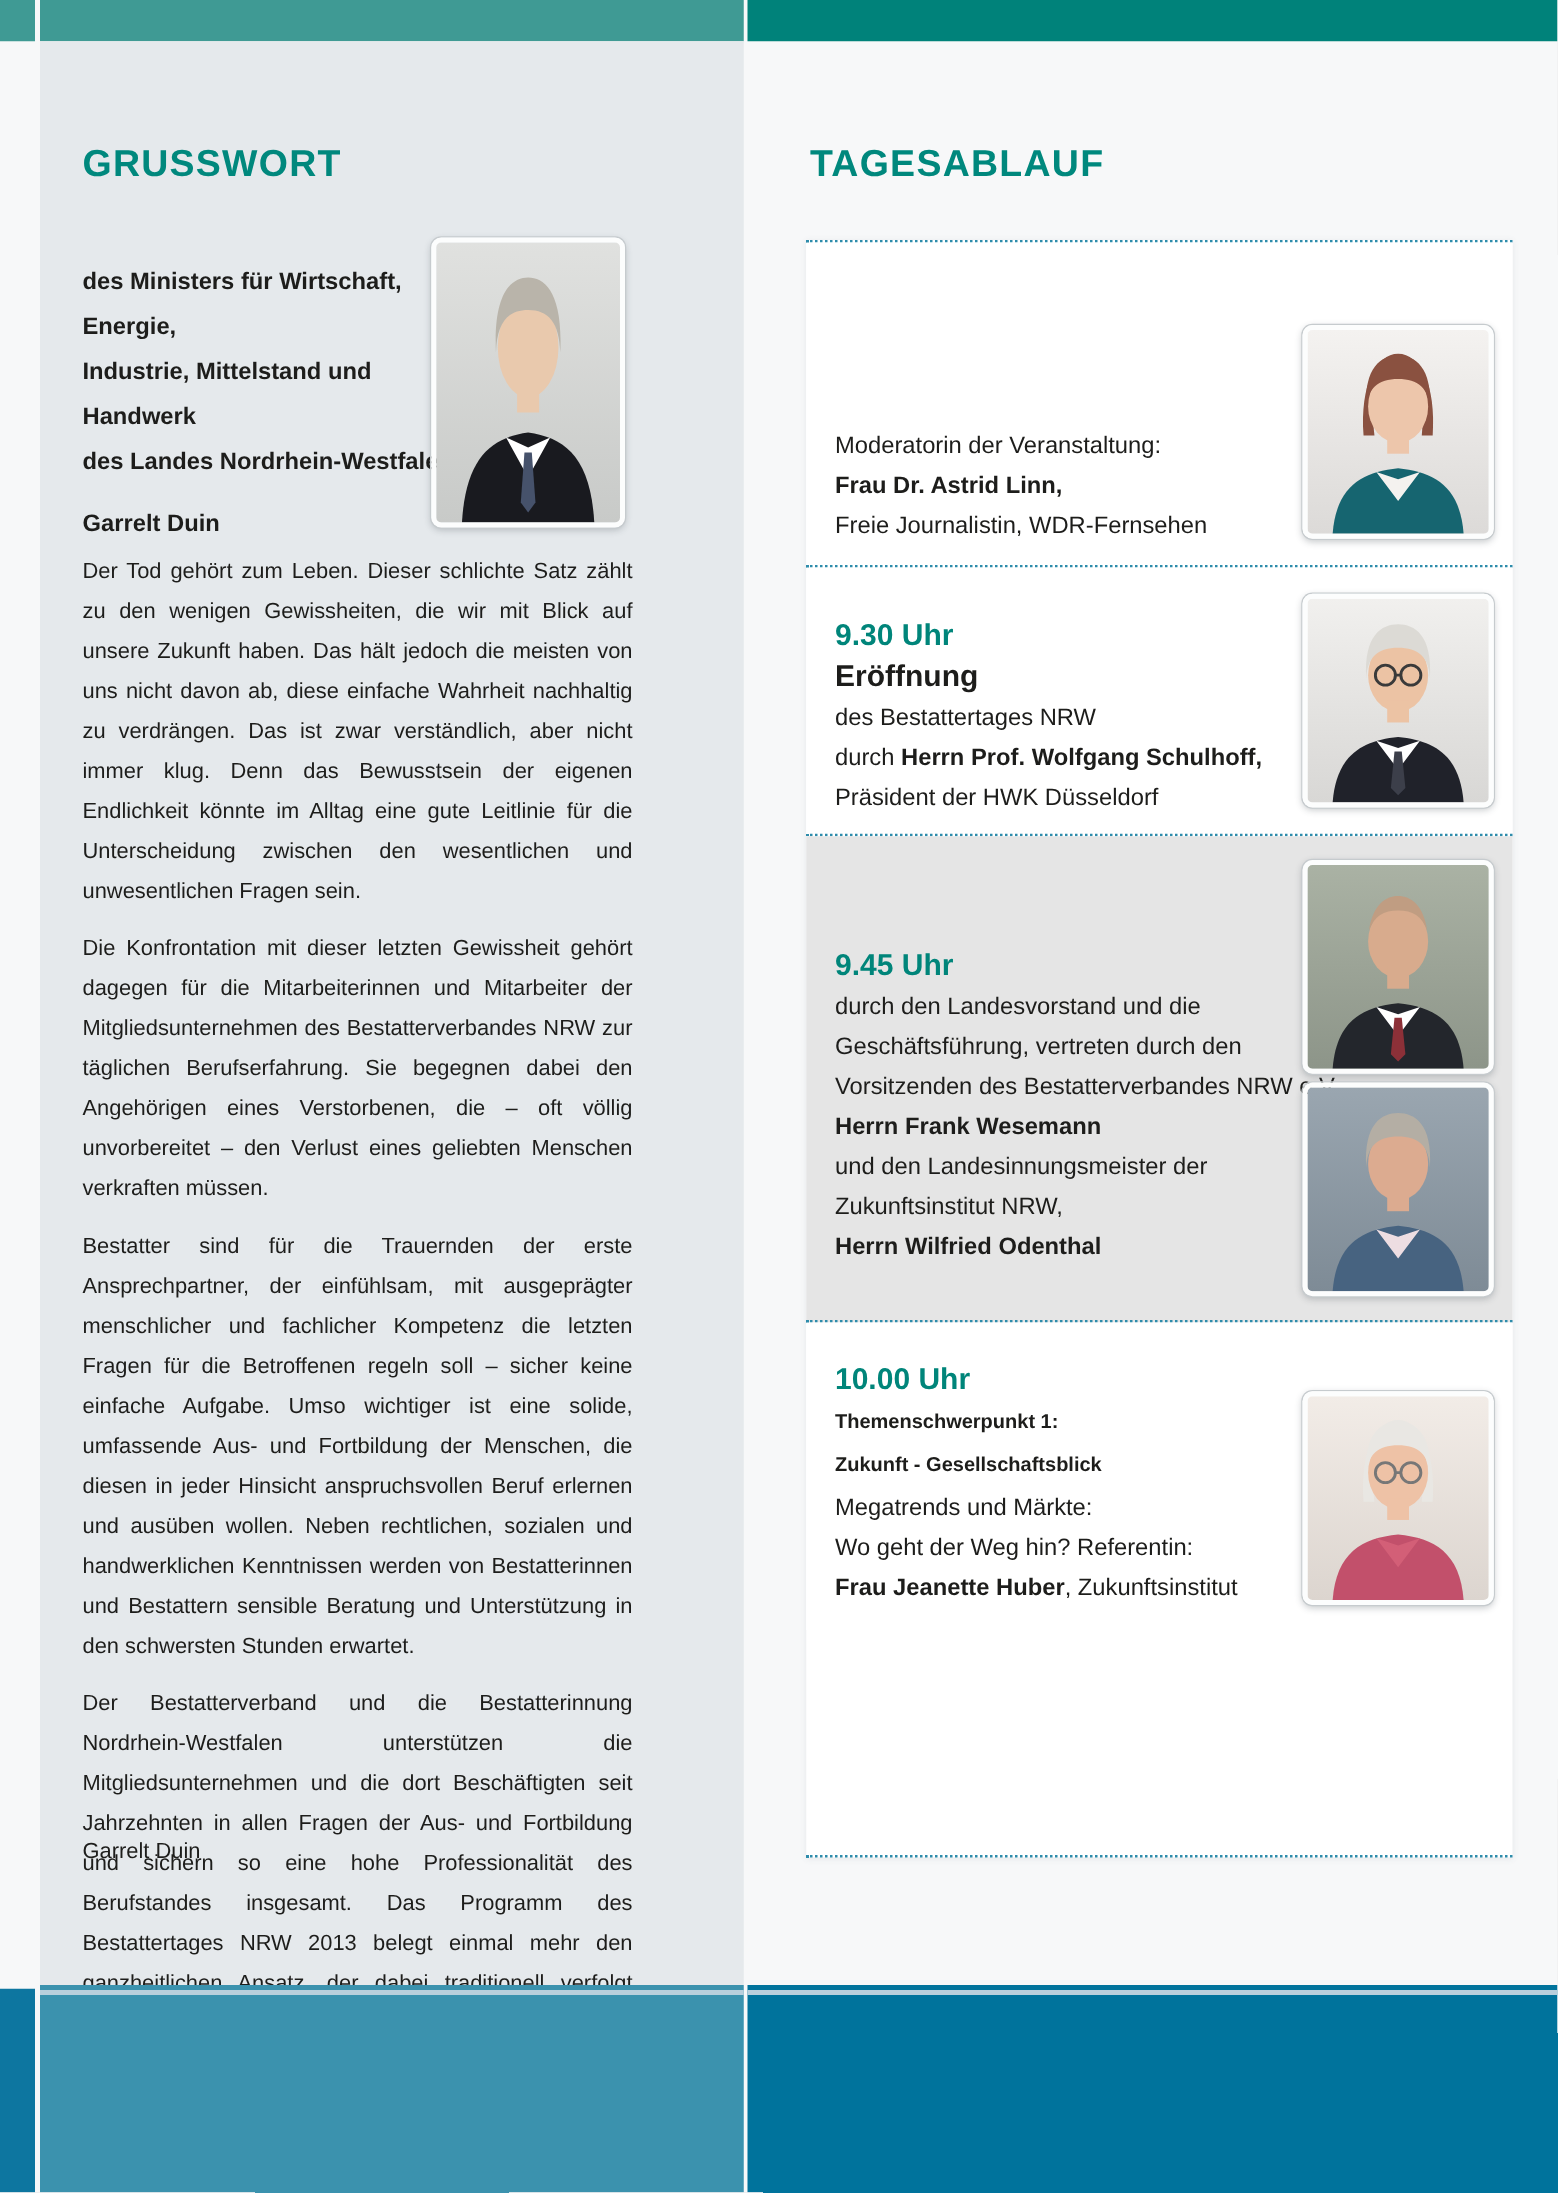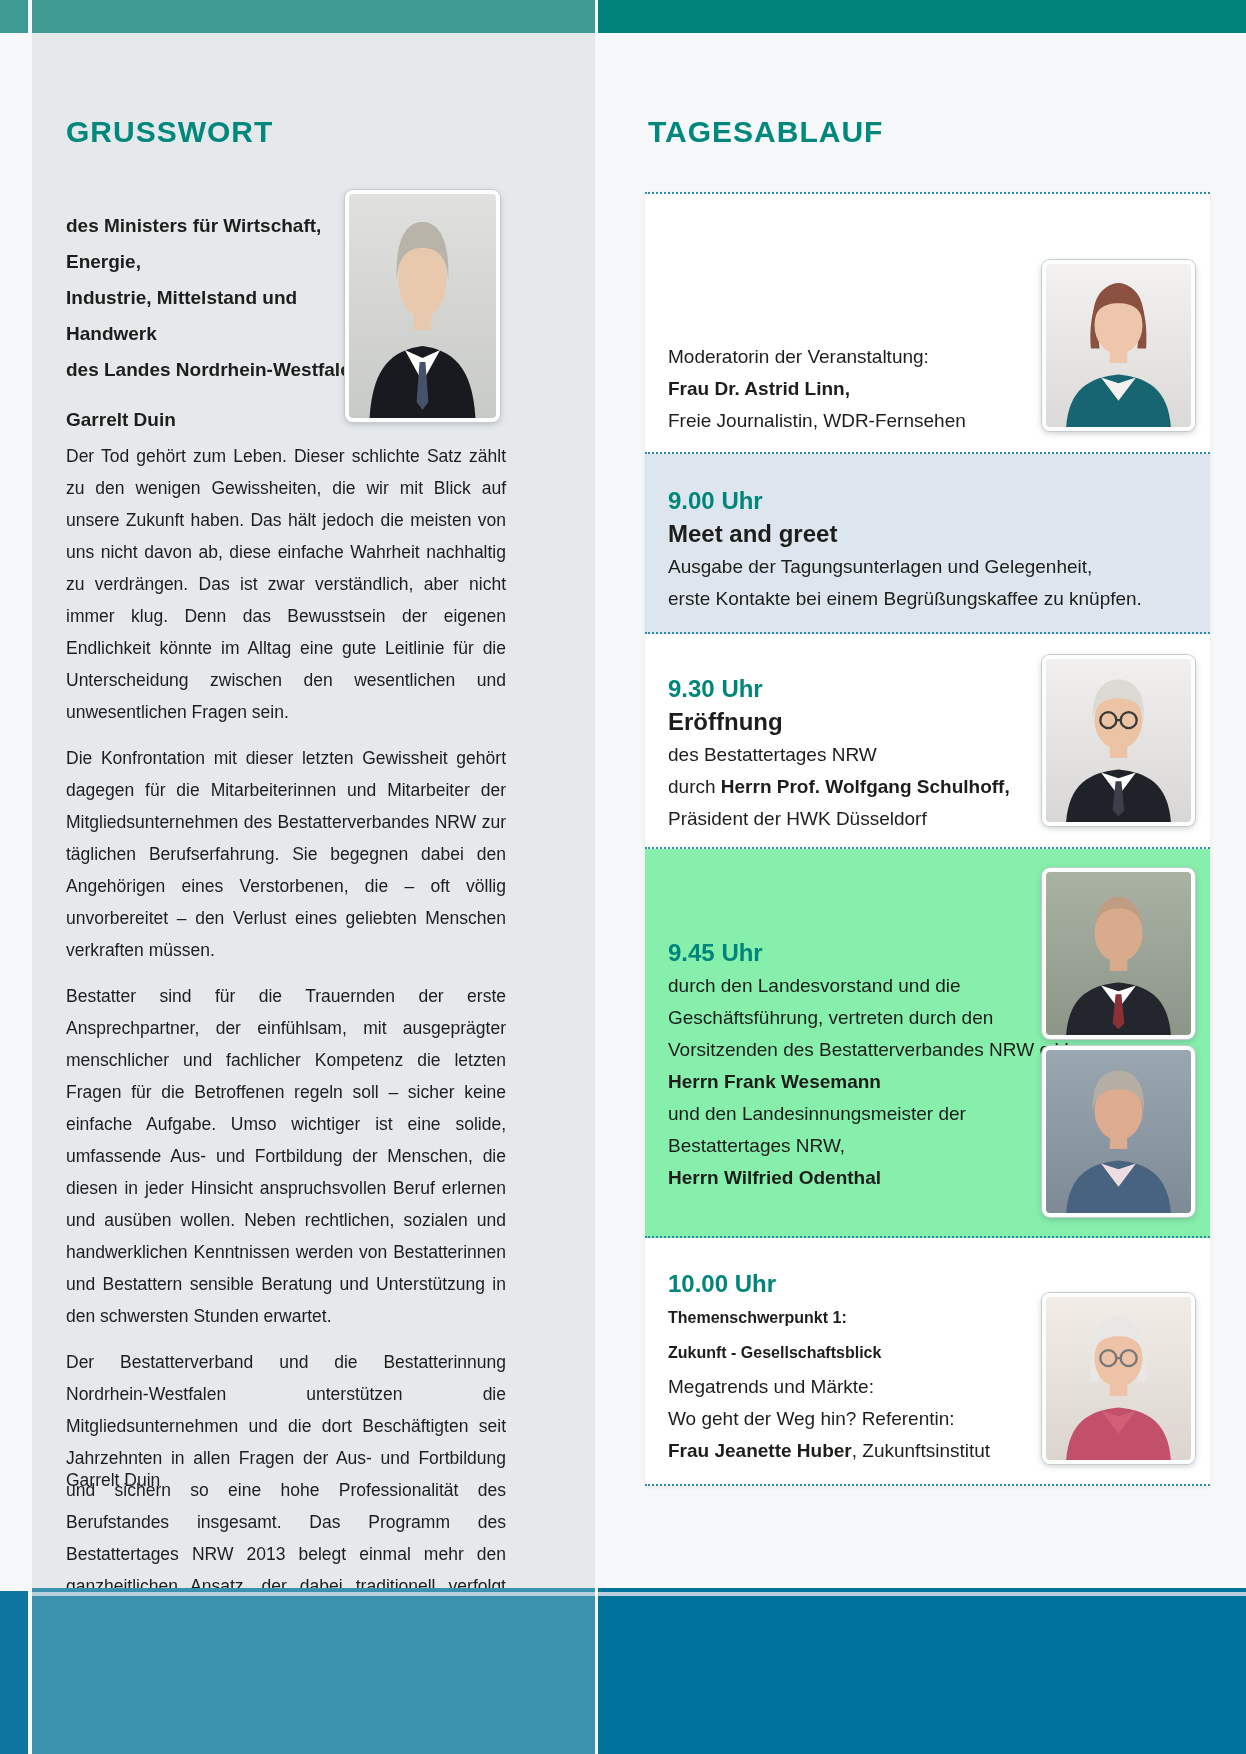--- a/index.html
+++ b/index.html
@@ -30,21 +30,21 @@
   .photo-duin{left:345px;top:190px;width:147px;height:224px;}
   
   .panel{left:645px;top:192px;width:565px;height:1290px;background:#ffffff;
          border-top:2px dotted #2e8cab;border-bottom:2px dotted #2e8cab;
          box-shadow:0 1px 5px rgba(70,90,110,.10);box-sizing:content-box;}
   .section{position:relative;box-sizing:border-box;padding-left:23px;
            border-bottom:2px dotted #2e8cab;}
   .s1{height:260px;padding-top:146px;background:#ffffff;}
   .s2{height:180px;padding-top:30px;background:#dde6ef;}
   .s3{height:215px;padding-top:38px;background:#ffffff;}
-  .s4{height:389px;padding-top:87px;background:#86efac;}
+  .s4{height:389px;padding-top:87px;background:#e5e5e5;}
   .s5{height:246px;padding-top:29px;background:#ffffff;border-bottom:none;}
   .time{font-size:24px;font-weight:bold;color:#00857a;line-height:33px;}
   .stitle{font-size:24px;font-weight:bold;color:#1d1d1b;line-height:33px;}
   .stitle2{font-size:16px;font-weight:bold;color:#1d1d1b;line-height:35px;}
   .slines{font-size:19px;line-height:32px;color:#1d1d1b;margin-top:1px;}
   .sline .b{font-weight:bold;}
   .photo-linn{top:66px;right:15px;}
   .photo-schulhoff{top:21px;right:15px;}
   .photo-wesemann{top:19px;right:15px;}
   .photo-odenthal{top:197px;right:15px;}
@@ -135,28 +135,20 @@
           <path d="M48,84 L52,84 L54,104 L50,108 L46,104 Z" fill="var(--tie,transparent)"></path>
           <g stroke="var(--glasses,transparent)" fill="none" stroke-width="1.6">
             <circle cx="43" cy="42" r="5.5"></circle>
               <circle cx="57" cy="42" r="5.5"></circle>
               <path d="M48.5,42 L51.5,42"></path>
           </g>
         </svg>
       </div>
     </div>
 
-    <div class="section s2">
-      <div class="time">9.00 Uhr</div>
-      <div class="stitle">Meet and greet</div>
-      <div class="slines">
-          <div class="sline"><span>Ausgabe der Tagungsunterlagen und Gelegenheit,</span></div>
-          <div class="sline"><span>erste Kontakte bei einem Begrüßungskaffee zu knüpfen.</span></div>
-        </div>
-    </div>
 
     <div class="section s3">
       <div class="time">9.30 Uhr</div>
       <div class="stitle">Eröffnung</div>
       <div class="slines">
           <div class="sline"><span>des Bestattertages NRW</span></div>
           <div class="sline"><span>durch </span><span class="b">Herrn Prof. Wolfgang Schulhoff,</span></div>
           <div class="sline"><span>Präsident der HWK Düsseldorf</span></div>
         </div>
       <div class="photo photo-schulhoff av-schulhoff">
@@ -178,21 +170,21 @@
     </div>
 
     <div class="section s4">
       <div class="time">9.45 Uhr</div>
       <div class="slines">
           <div class="sline"><span>durch den Landesvorstand und die</span></div>
           <div class="sline"><span>Geschäftsführung, vertreten durch den</span></div>
           <div class="sline"><span>Vorsitzenden des Bestatterverbandes NRW e.V.,</span></div>
           <div class="sline"><span class="b">Herrn Frank Wesemann</span></div>
           <div class="sline"><span>und den Landesinnungsmeister der</span></div>
-          <div class="sline"><span>Bestattertages NRW,</span></div>
+          <div class="sline"><span>Zukunftsinstitut NRW,</span></div>
           <div class="sline"><span class="b">Herrn Wilfried Odenthal</span></div>
         </div>
       <div class="photo photo-wesemann av-wesemann">
         <svg viewBox="0 0 100 112" preserveAspectRatio="xMidYMid slice">
           <ellipse cx="50" cy="42" rx="16.5" ry="20" fill="var(--skin)"></ellipse>
           <path d="M34,36 C36,22 43,17 50,17 C57,17 64,22 66,36 C63,28 58,25 50,25 C42,25 37,28 34,36 Z" fill="var(--hair)"></path>
           <rect x="44" y="56" width="12" height="12" fill="var(--skin)"></rect>
           <path d="M14,112 C16,86 30,78 50,76 C70,78 84,86 86,112 Z" fill="var(--suit)"></path>
           <path d="M38,78 L50,94 L62,78 L50,82 Z" fill="var(--shirt)"></path>
           <path d="M48,84 L52,84 L54,104 L50,108 L46,104 Z" fill="var(--tie,transparent)"></path>

